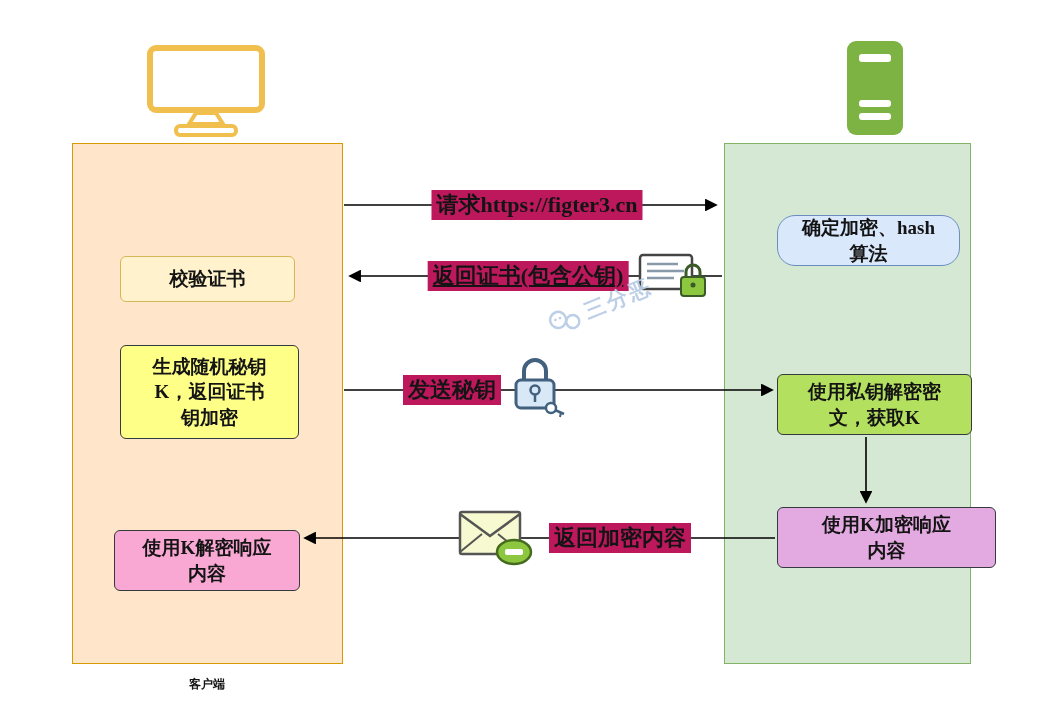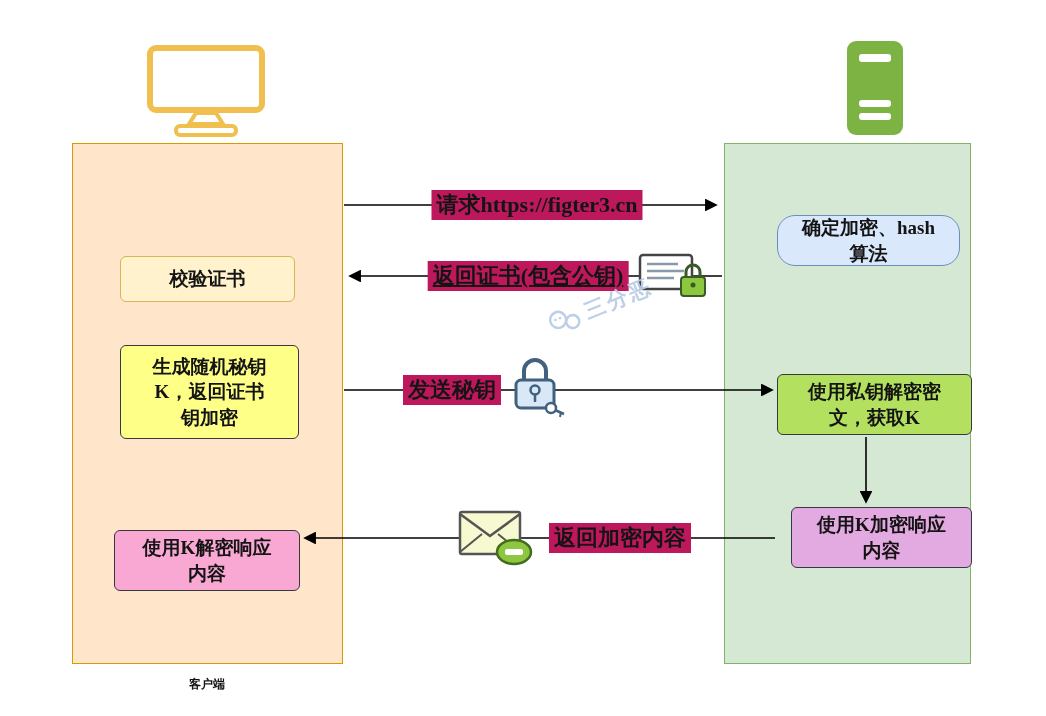--- a/index.html
+++ b/index.html
@@ -15,21 +15,21 @@
   .node {
     position:absolute; display:flex; align-items:center; justify-content:center;
     text-align:center; white-space:pre-line; font-size:19px; font-weight:600;
     line-height:1.32; border:1.6px solid #36393d; border-radius:6px;
   }
   .node.verify  { left:120px; top:256px; width:175px; height:46px; background:#fff2cc; border:1.4px solid #d6b656; }
   .node.genkey  { left:120px; top:345px; width:179px; height:94px; background:#feff87; }
   .node.decres  { left:114px; top:530px; width:186px; height:61px; background:#f9a8d4; }
   .node.algo    { left:777px; top:179px; width:183px; height:51px; background:#dae8fc; border-color:#6c8ebf; border-radius:18px;margin-top:36px; }
   .node.deckey  { left:777px; top:374px; width:195px; height:61px; background:#b4e05f;border-radius:6px; }
-  .node.encres  { left:777px; top:507px; width:181px; height:61px; background:#e3a9e1;margin-left:14px; }
+  .node.encres  { left:777px; top:507px; width:219px; height:61px; background:#e3a9e1; }
 
   .entity-label { position:absolute; text-align:center; font-size:12px; font-weight:700; }
   .entity-label.client { left:147px; top:676px; width:120px; }
   .entity-label.server { left:857px; top:676px; width:120px; }
 
   .arrows { position:absolute; left:0; top:0; width:1046px; height:716px; pointer-events:none; }
 
   .msg-label {
     position:absolute; transform:translate(-50%,-50%); background:#be185d;
     padding:0 5px; font-size:22px; font-weight:600; white-space:nowrap;

